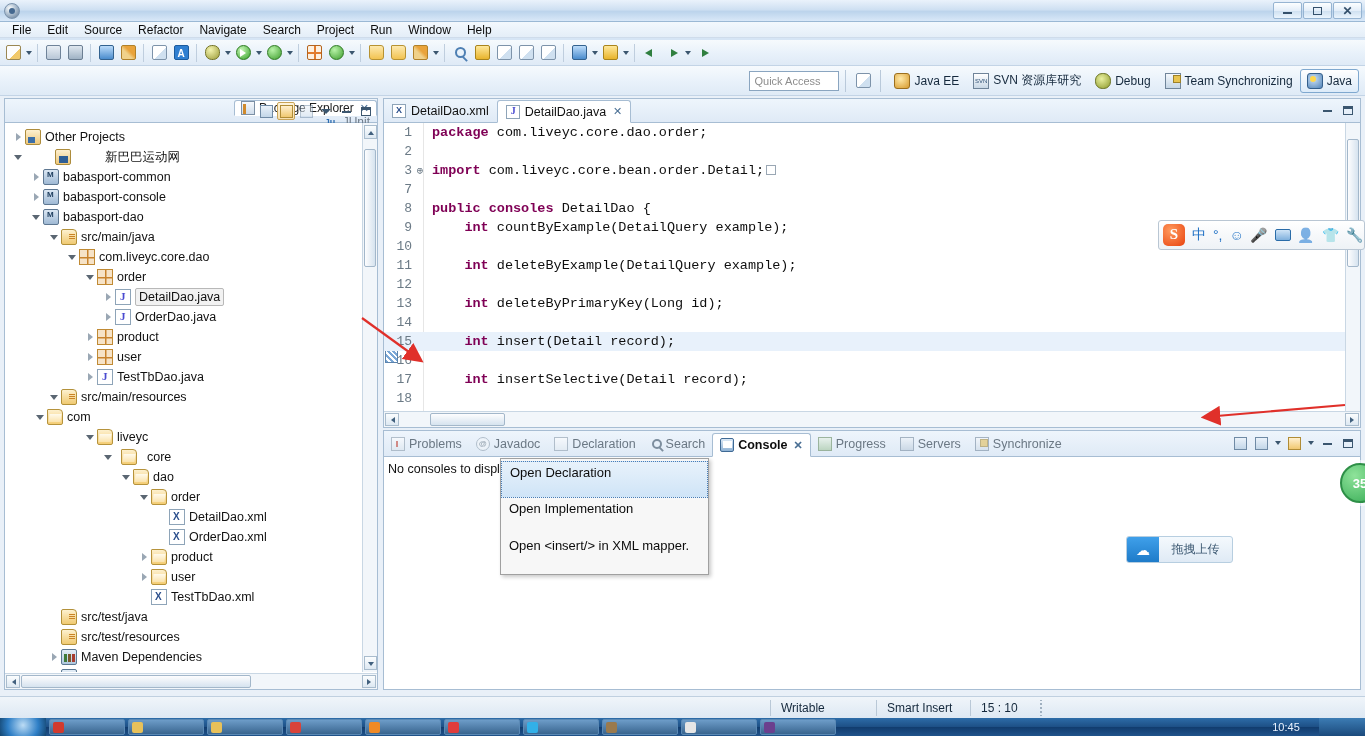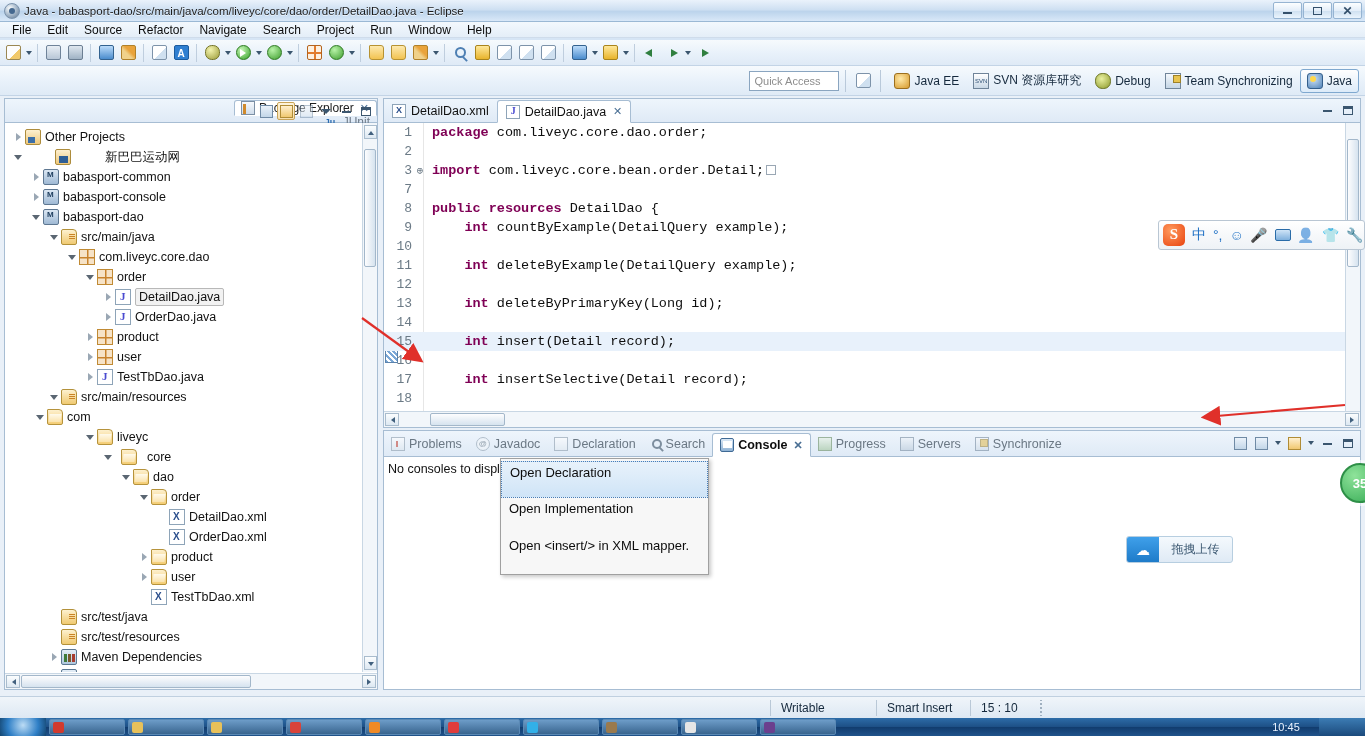--- a/index.html
+++ b/index.html
@@ -369,21 +369,20 @@
     font-size:11px; color:#eaf3ff; padding-right:6px; }
   .tb-tray { width:46px; height:18px; background: linear-gradient(to bottom,#3c7cb4,#1b4a7c); }
 </style>
 </head>
 <body>
 
 <div class="app">
 
   <div class="titlebar">
     <div class="title-icon"></div>
-    <div class="title-text">Java - babasport-dao/src/main/java/com/liveyc/core/dao/order/DetailDao.java - Eclipse</div>
     <div class="win-buttons">
       <div class="win-btn">
           <span class="g-min"></span>
         </div>
       <div class="win-btn">
           <span class="g-max"></span>
         </div>
       <div class="win-btn">
           <span class="g-cls">✕</span>
         </div>
@@ -811,21 +810,21 @@
       </div>
 
       <div class="code-wrap">
         <div class="gutter"></div>
         <div class="marker-left"></div>
         <div class="code-lines" id="code-container">
             <div class="cline"><span class="lnum">1</span><span class="fold"></span><span class="ctext"><span class="kw">package</span> com.liveyc.core.dao.order;</span></div>
             <div class="cline"><span class="lnum">2</span><span class="fold"></span><span class="ctext"></span></div>
             <div class="cline"><span class="lnum">3</span><span class="fold">⊕</span><span class="ctext"><span class="kw">import</span> com.liveyc.core.bean.order.Detail;<span style="display:inline-block;width:10px;height:10px;border:1px solid #9aa7b4;margin-left:2px;vertical-align:middle;"></span></span></div>
             <div class="cline"><span class="lnum">7</span><span class="fold"></span><span class="ctext"></span></div>
-            <div class="cline"><span class="lnum">8</span><span class="fold"></span><span class="ctext"><span class="kw">public</span> <span class="kw">resources</span> DetailDao {</span></div>
+            <div class="cline"><span class="lnum">8</span><span class="fold"></span><span class="ctext"><span class="kw">public</span> <span class="kw">consoles</span> DetailDao {</span></div>
             <div class="cline"><span class="lnum">9</span><span class="fold"></span><span class="ctext">    <span class="kw">int</span> countByExample(DetailQuery example);</span></div>
             <div class="cline"><span class="lnum">10</span><span class="fold"></span><span class="ctext"></span></div>
             <div class="cline"><span class="lnum">11</span><span class="fold"></span><span class="ctext">    <span class="kw">int</span> deleteByExample(DetailQuery example);</span></div>
             <div class="cline"><span class="lnum">12</span><span class="fold"></span><span class="ctext"></span></div>
             <div class="cline"><span class="lnum">13</span><span class="fold"></span><span class="ctext">    <span class="kw">int</span> deleteByPrimaryKey(Long id);</span></div>
             <div class="cline"><span class="lnum">14</span><span class="fold"></span><span class="ctext"></span></div>
             <div class="cline hl"><span class="lnum">15</span><span class="fold"></span><span class="ctext">    <span class="kw">int</span> insert(Detail record);</span></div>
             <div class="cline"><span class="lnum">16</span><span class="fold"></span><span class="ctext"></span></div>
             <div class="cline"><span class="lnum">17</span><span class="fold"></span><span class="ctext">    <span class="kw">int</span> insertSelective(Detail record);</span></div>
             <div class="cline"><span class="lnum">18</span><span class="fold"></span><span class="ctext"></span></div>

